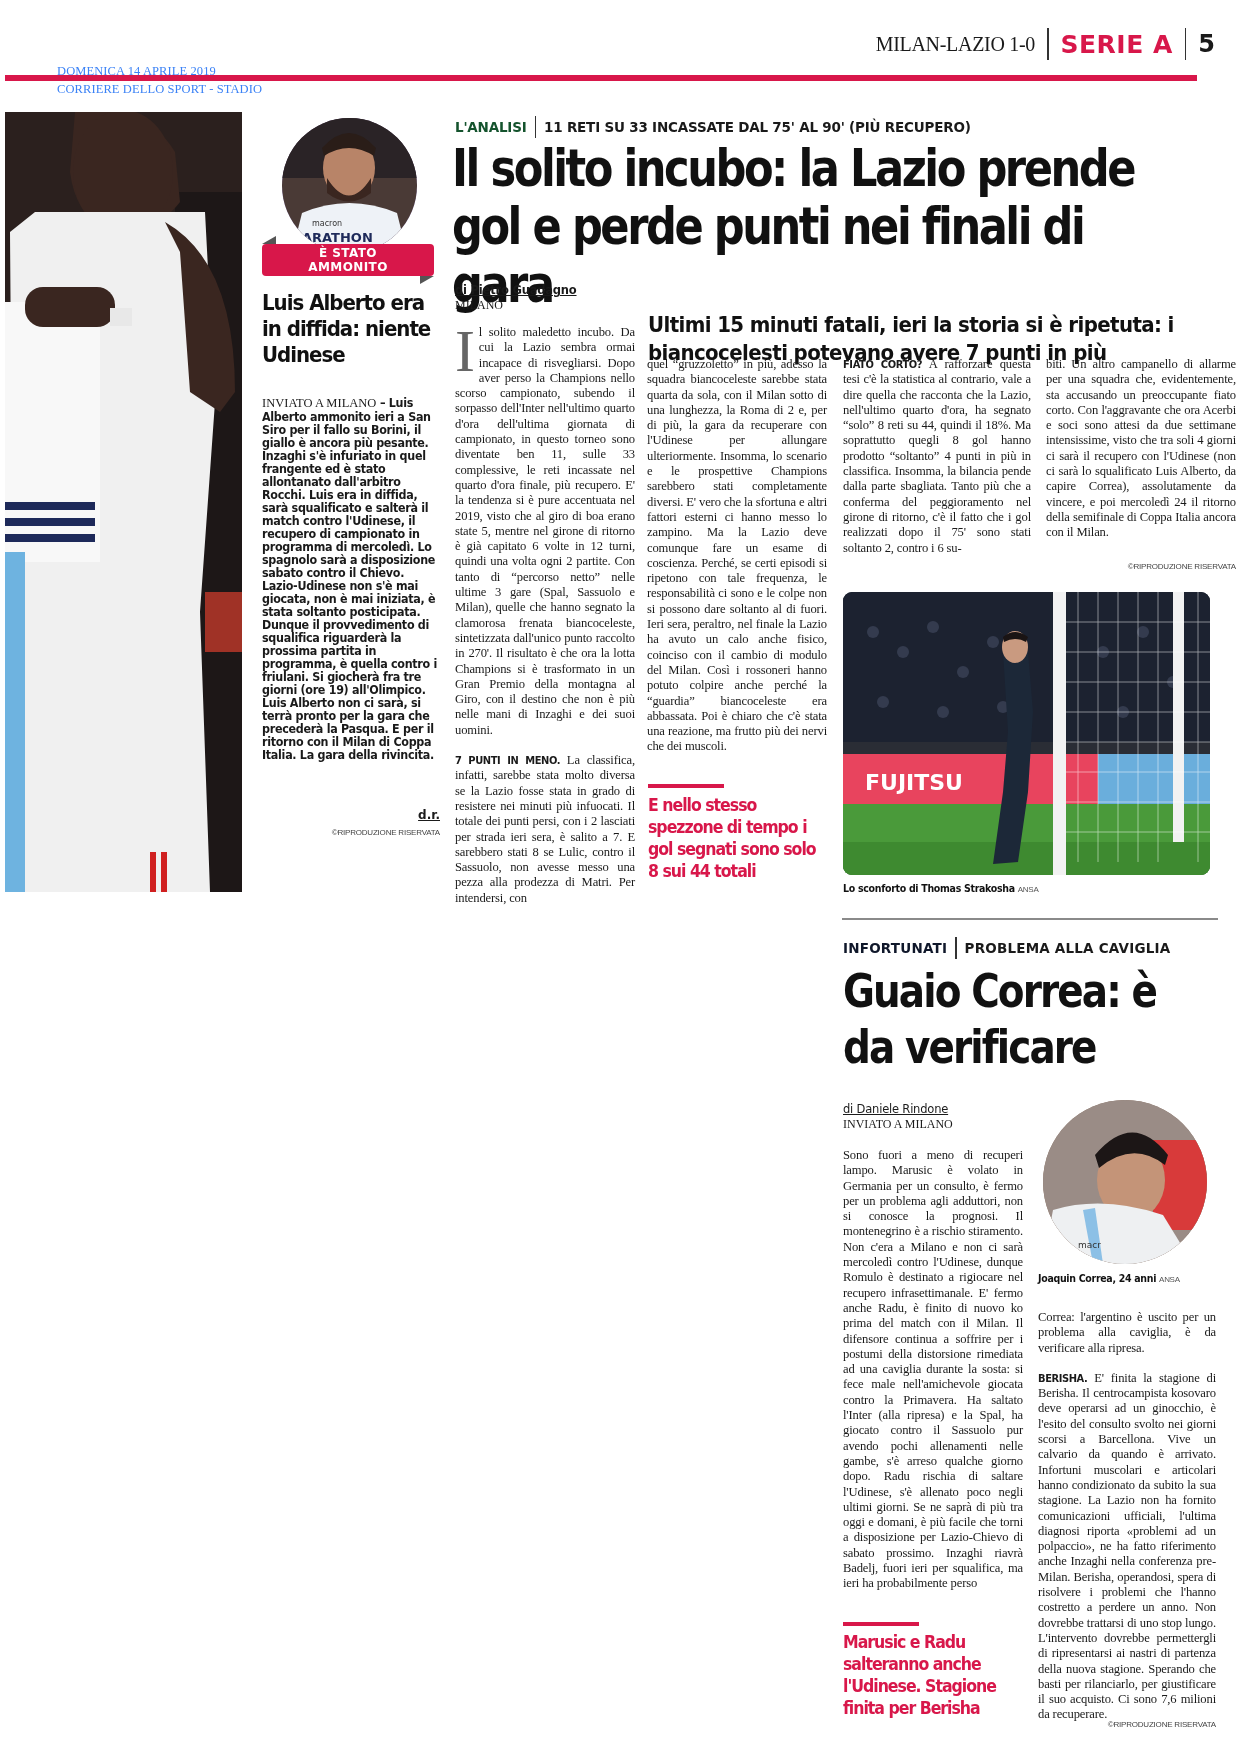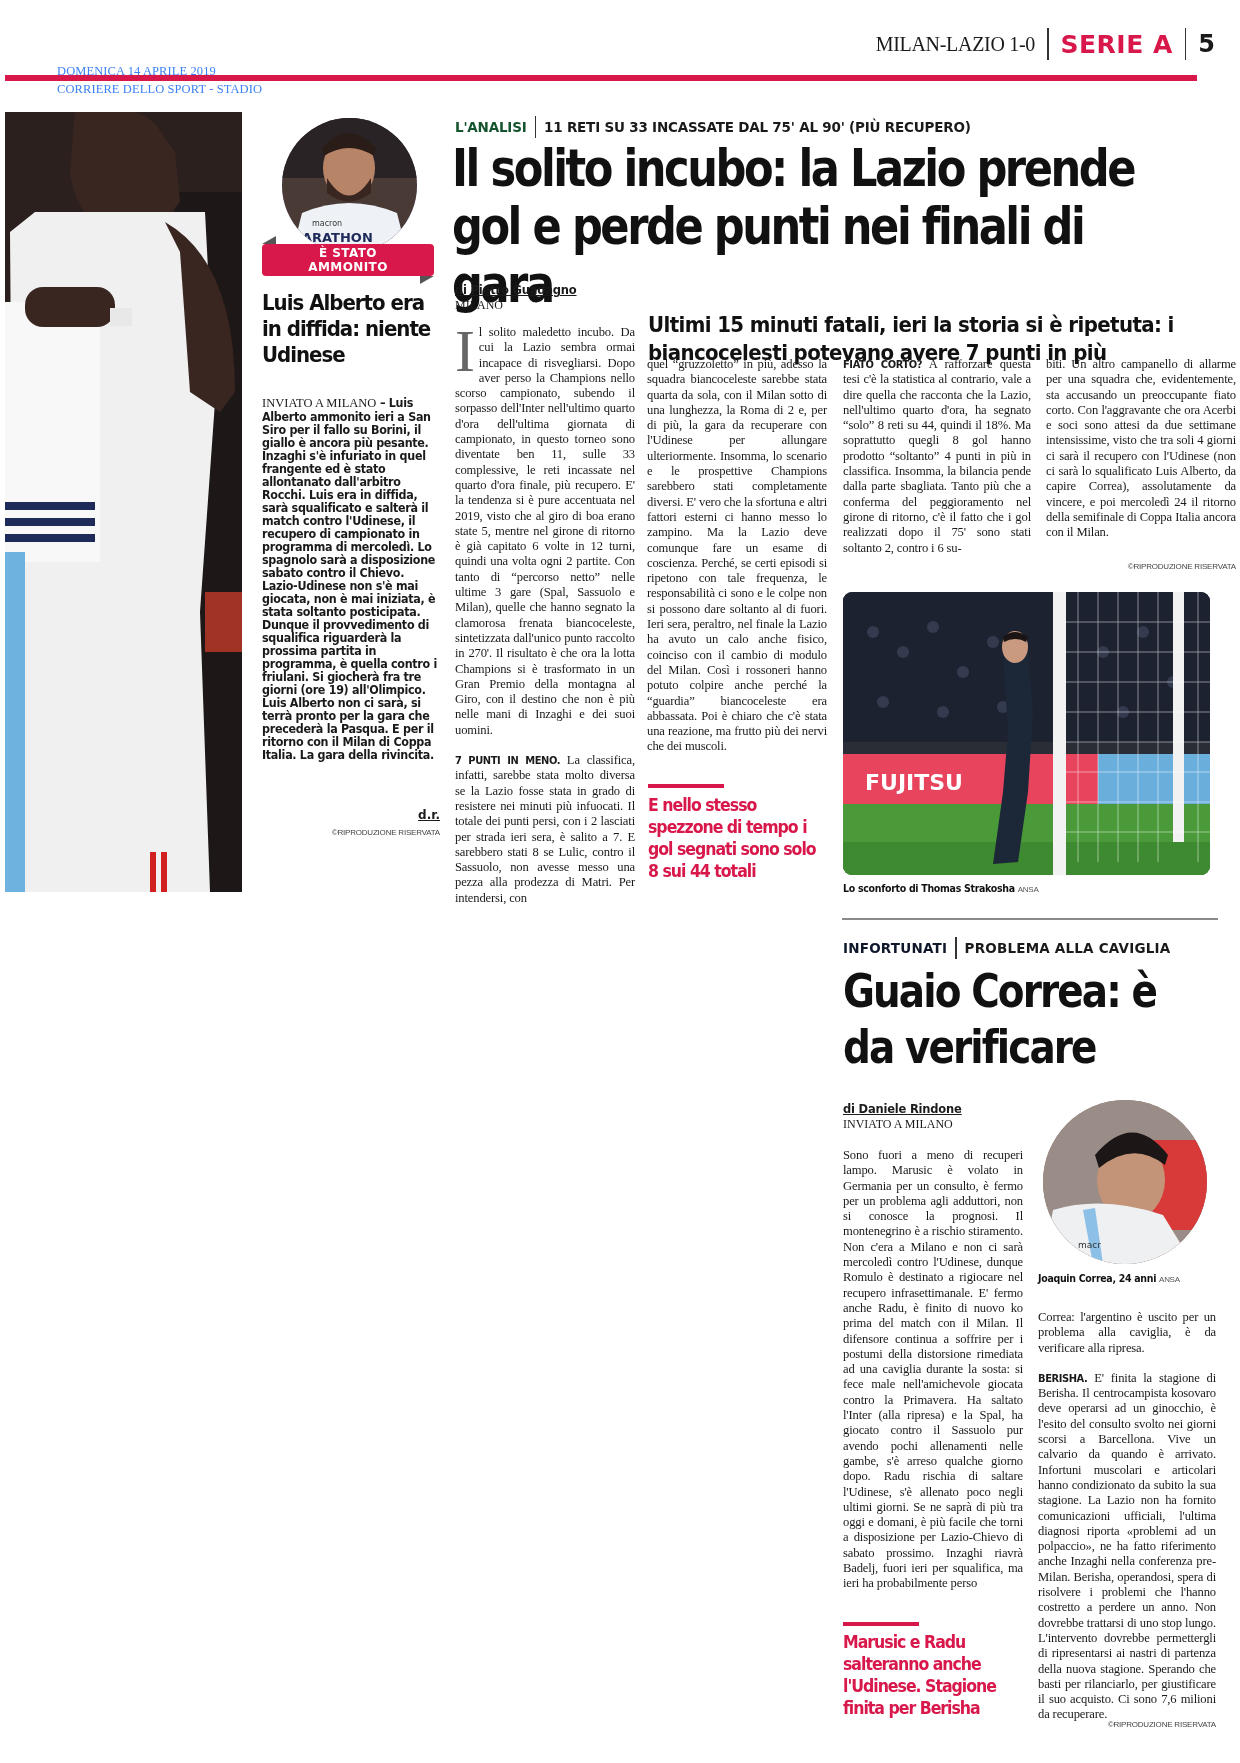--- a/index.html
+++ b/index.html
@@ -57,21 +57,21 @@
 
   .photo-mid { left: 843px; top: 592px; width: 367px; height: 283px; overflow: hidden; background: #1f2530; border-radius: 9px; }
   .caption { font-family: "DejaVu Sans Condensed", "DejaVu Sans", sans-serif; font-weight: bold; font-size: 10.5px; letter-spacing: -0.3px; color: #111; }
   .caption .src { font-family: "Liberation Sans", sans-serif; font-weight: normal; font-size: 8px; color: #555; margin-left: 3px; }
   .cap1 { left: 843px; top: 882px; }
   .divider2 { left: 842px; top: 918px; width: 376px; height: 2px; background: #8a8a8a; }
 
   
   .kicker2 { left: 843px; top: 937px; display: flex; align-items: center; height: 22px; font-family: "DejaVu Sans", sans-serif; font-weight: bold; font-size: 13.5px; letter-spacing: 0.2px; }
   .headline2 { left: 843px; top: 963px; width: 390px; font-family: "DejaVu Sans Condensed", "DejaVu Sans", sans-serif; font-weight: bold; font-size: 46px; line-height: 56px; letter-spacing: -2px; color: #111; transform: scaleX(0.94); transform-origin: left top; }
-  .byline2 { left: 843px; top: 1102px; font-family: "DejaVu Sans", sans-serif; font-weight: bold; font-size: 11.5px; text-decoration: underline; letter-spacing: -0.2px; }
+  .byline2 { left: 843px; top: 1102px; font-family: "DejaVu Sans", sans-serif; font-weight: normal; font-size: 11.5px; text-decoration: underline; letter-spacing: -0.2px; }
   .byplace2 { left: 843px; top: 1117px; font-family: "Liberation Serif", serif; font-size: 12px; }
   .col5 { left: 843px; top: 1148px; width: 180px; }
   .correa-photo { left: 1043px; top: 1100px; width: 164px; height: 164px; border-radius: 50%; overflow: hidden; background: #8a7060; }
   .cap2 { left: 1038px; top: 1272px; }
   .col6 { left: 1038px; top: 1310px; width: 178px; }
   .copy-correa { left: 1038px; top: 1720px; width: 178px; }
   .quote-bar2 { left: 843px; top: 1622px; width: 76px; height: 4px; background: #d8174a; }
   .quote2 { left: 843px; top: 1631px; width: 185px; font-family: "DejaVu Sans Condensed", "DejaVu Sans", sans-serif; font-weight: bold; font-size: 17.5px; line-height: 22px; letter-spacing: -1px; color: #d8174a; }
 </style>
 </head>

